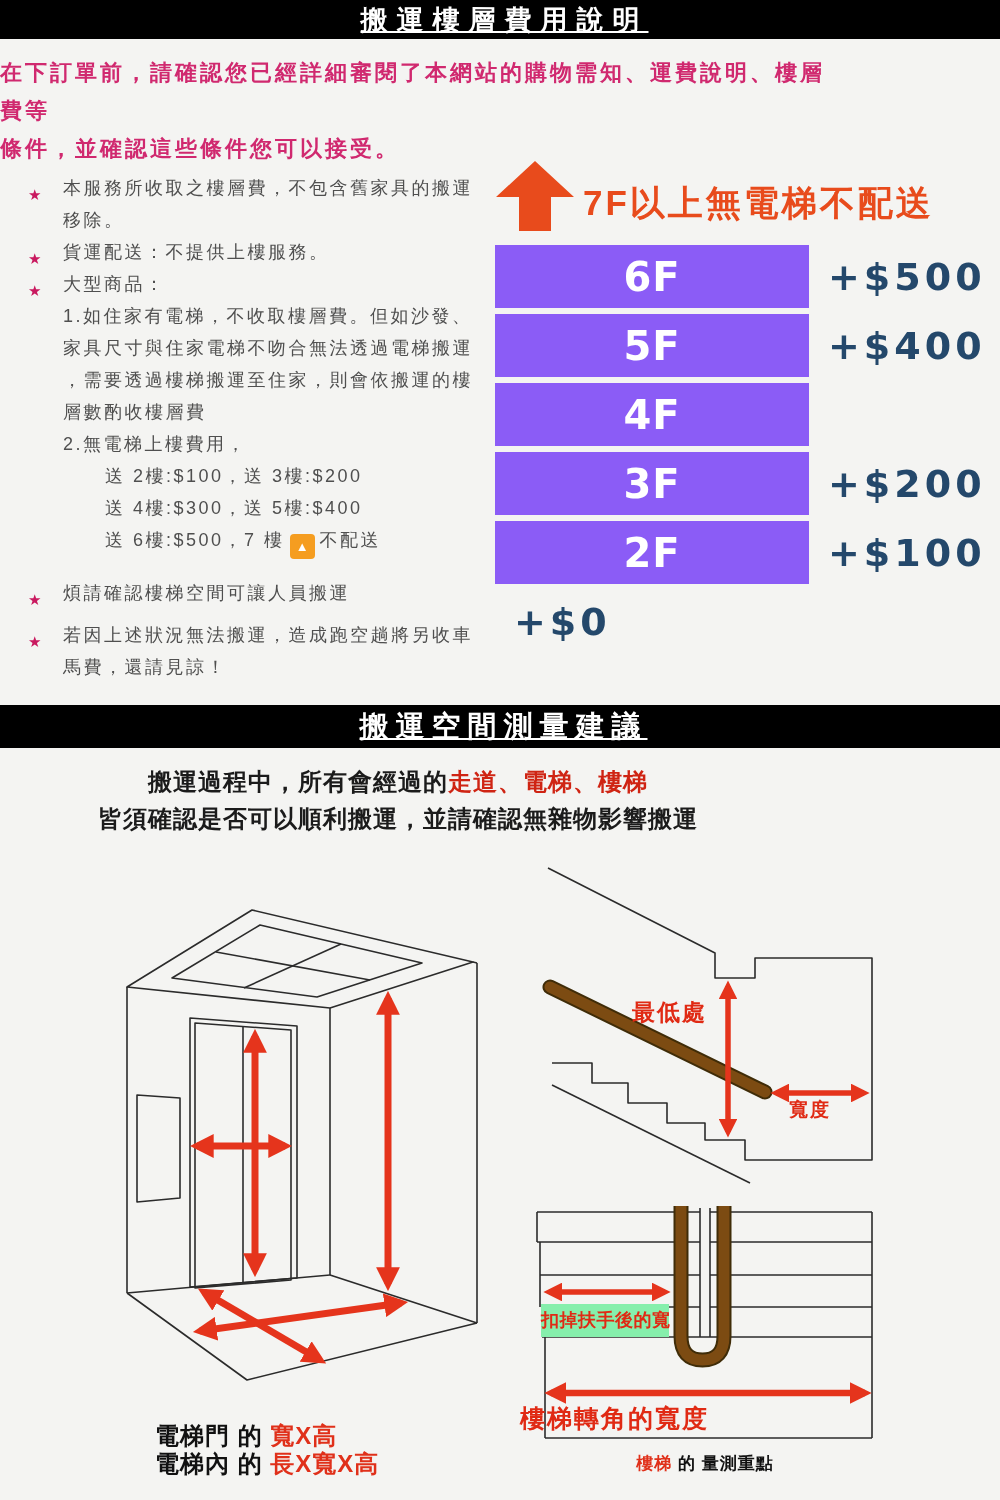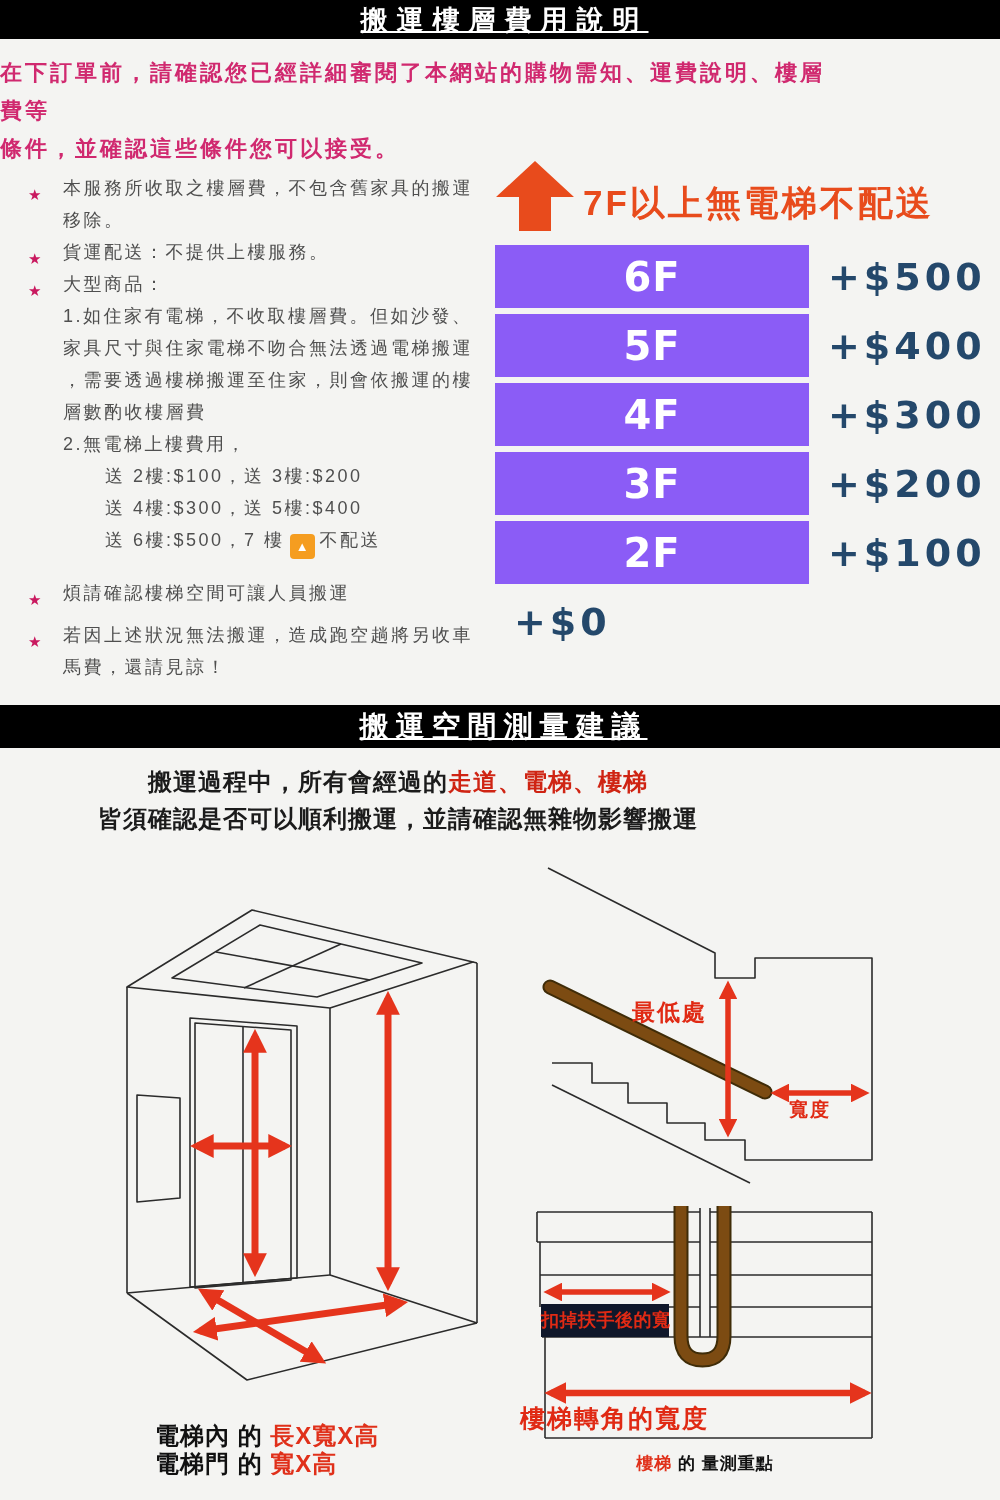--- a/index.html
+++ b/index.html
@@ -40,21 +40,21 @@
 
   .measure-intro { position:absolute; top:763px; left:0; width:796px; text-align:center;
                    color:#1b1b1b; font-size:24px; font-weight:bold; letter-spacing:1px;
                    line-height:37px; }
   .red { color:#cf2413; }
 
   .diagram { position:absolute; }
   .dlabel { position:absolute; color:#e02a14; font-weight:bold; white-space:nowrap; }
   .lbl-lowest { left:632px; top:997px; font-size:23px; letter-spacing:2px; }
   .lbl-width  { left:789px; top:1097px; font-size:19px; letter-spacing:2px; }
-  .lbl-rail   { left:541px; top:1304px; width:128px; height:33px; background:#0f172a;
+  .lbl-rail   { left:541px; top:1304px; width:128px; height:33px; background:#86efac;
                 font-size:18px; line-height:33px; letter-spacing:0.5px; }
   .lbl-corner { left:520px; top:1402px; width:376px; font-size:25px;
                 letter-spacing:2px; }
   .cap-stairs { position:absolute; left:520px; top:1452px; width:370px; text-align:center;
                 font-size:17px; font-weight:bold; color:#111; letter-spacing:1px; }
   .cap-elevator { position:absolute; left:155px; top:1422px; font-size:24px; font-weight:bold;
                   color:#111; line-height:28px; letter-spacing:1px; }
   .cap-red { color:#e0301a; }
 </style>
 </head>
@@ -116,21 +116,20 @@
     <div class="fee-row">
       <div class="floor-cell">6F</div>
       <div class="price-cell">+$500</div>
     </div>
     <div class="fee-row">
       <div class="floor-cell">5F</div>
       <div class="price-cell">+$400</div>
     </div>
     <div class="fee-row">
       <div class="floor-cell">4F</div>
-      <div class="price-cell">+$300</div>
     </div>
     <div class="fee-row">
       <div class="floor-cell">3F</div>
       <div class="price-cell">+$200</div>
     </div>
     <div class="fee-row">
       <div class="floor-cell">2F</div>
       <div class="price-cell">+$100</div>
     </div>
     <div class="fee-row">
@@ -215,20 +214,20 @@
       <line x1="31" y1="203" x2="345" y2="203" stroke-width="6.5" marker-start="url(#arrowR)" marker-end="url(#arrowR)"></line>
     </g>
   </svg>
 
   <div class="dlabel lbl-lowest">最低處</div>
   <div class="dlabel lbl-width">寬度</div>
   <div class="dlabel lbl-rail">扣掉扶手後的寬</div>
   <div class="dlabel lbl-corner">樓梯轉角的寬度</div>
 
   <div class="cap-elevator">
+    <div><span>電梯門 的 </span><span class="cap-red">寬X高</span></div>
     <div><span>電梯內 的 </span><span class="cap-red">長X寬X高</span></div>
-    <div><span>電梯門 的 </span><span class="cap-red">寬X高</span></div>
   </div>
   <div class="cap-stairs">
     <span class="cap-red">樓梯</span><span> 的 量測重點</span>
   </div>
 
 </div>
 
 </body></html>

